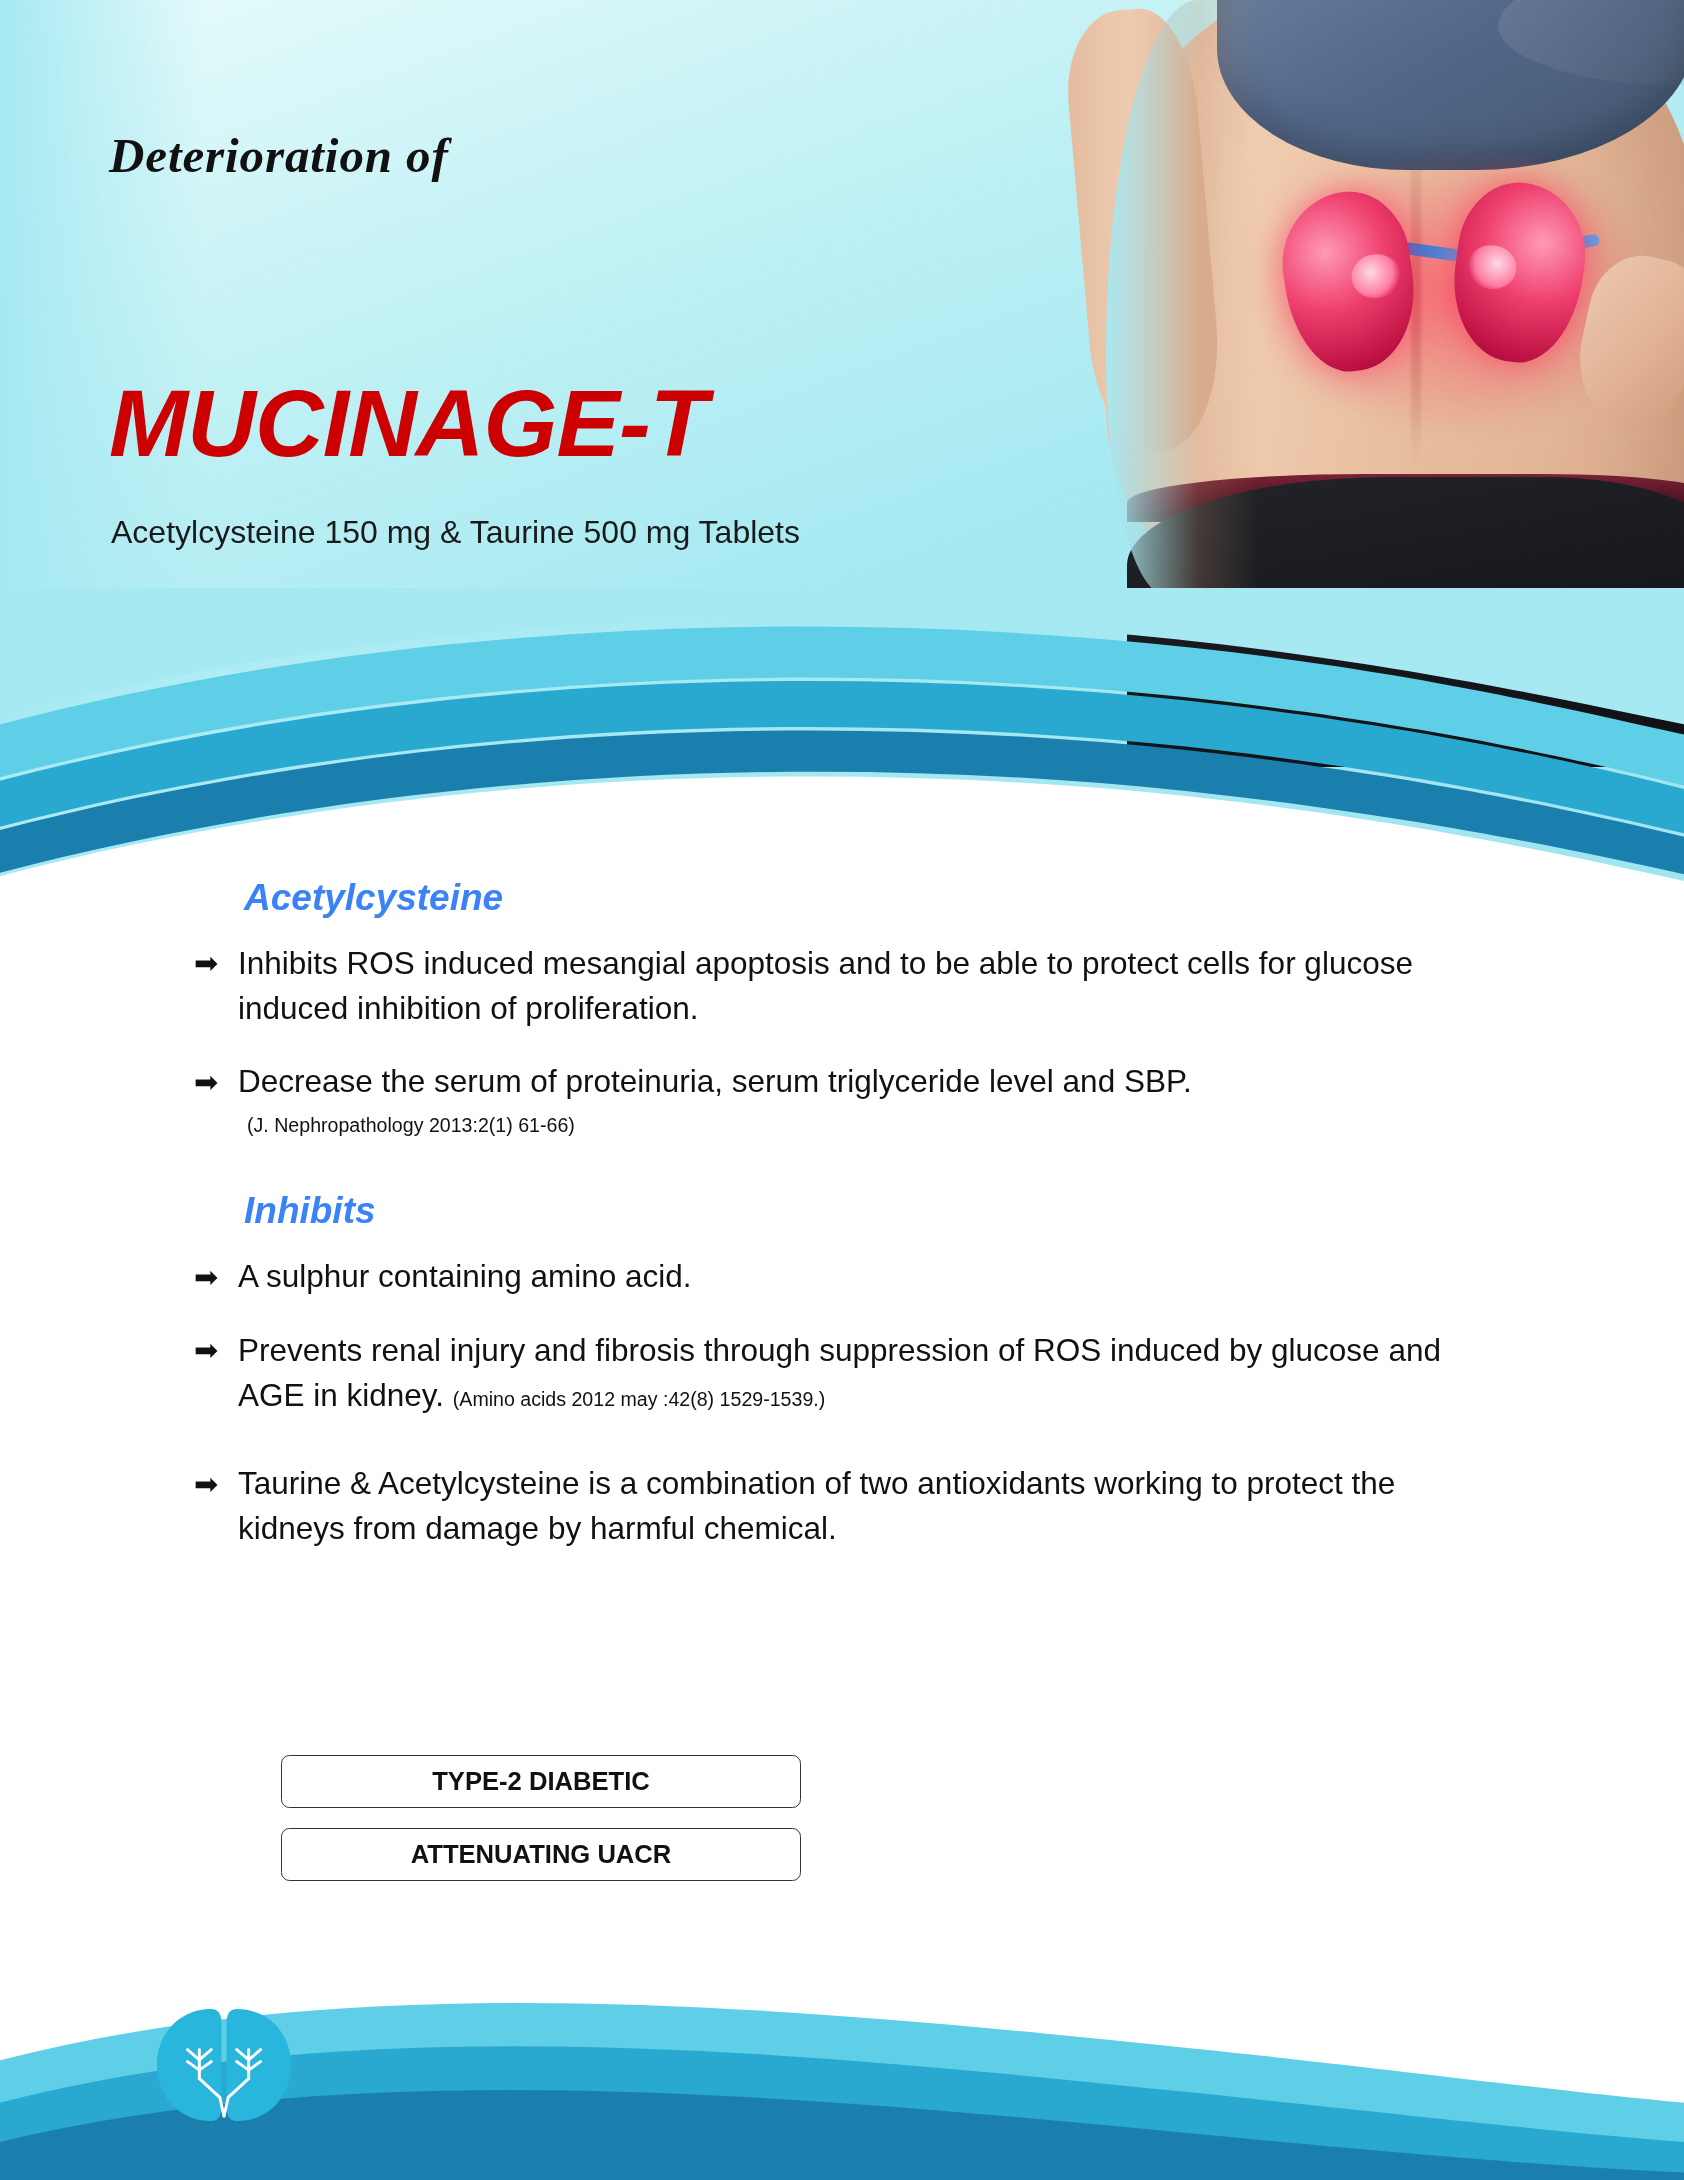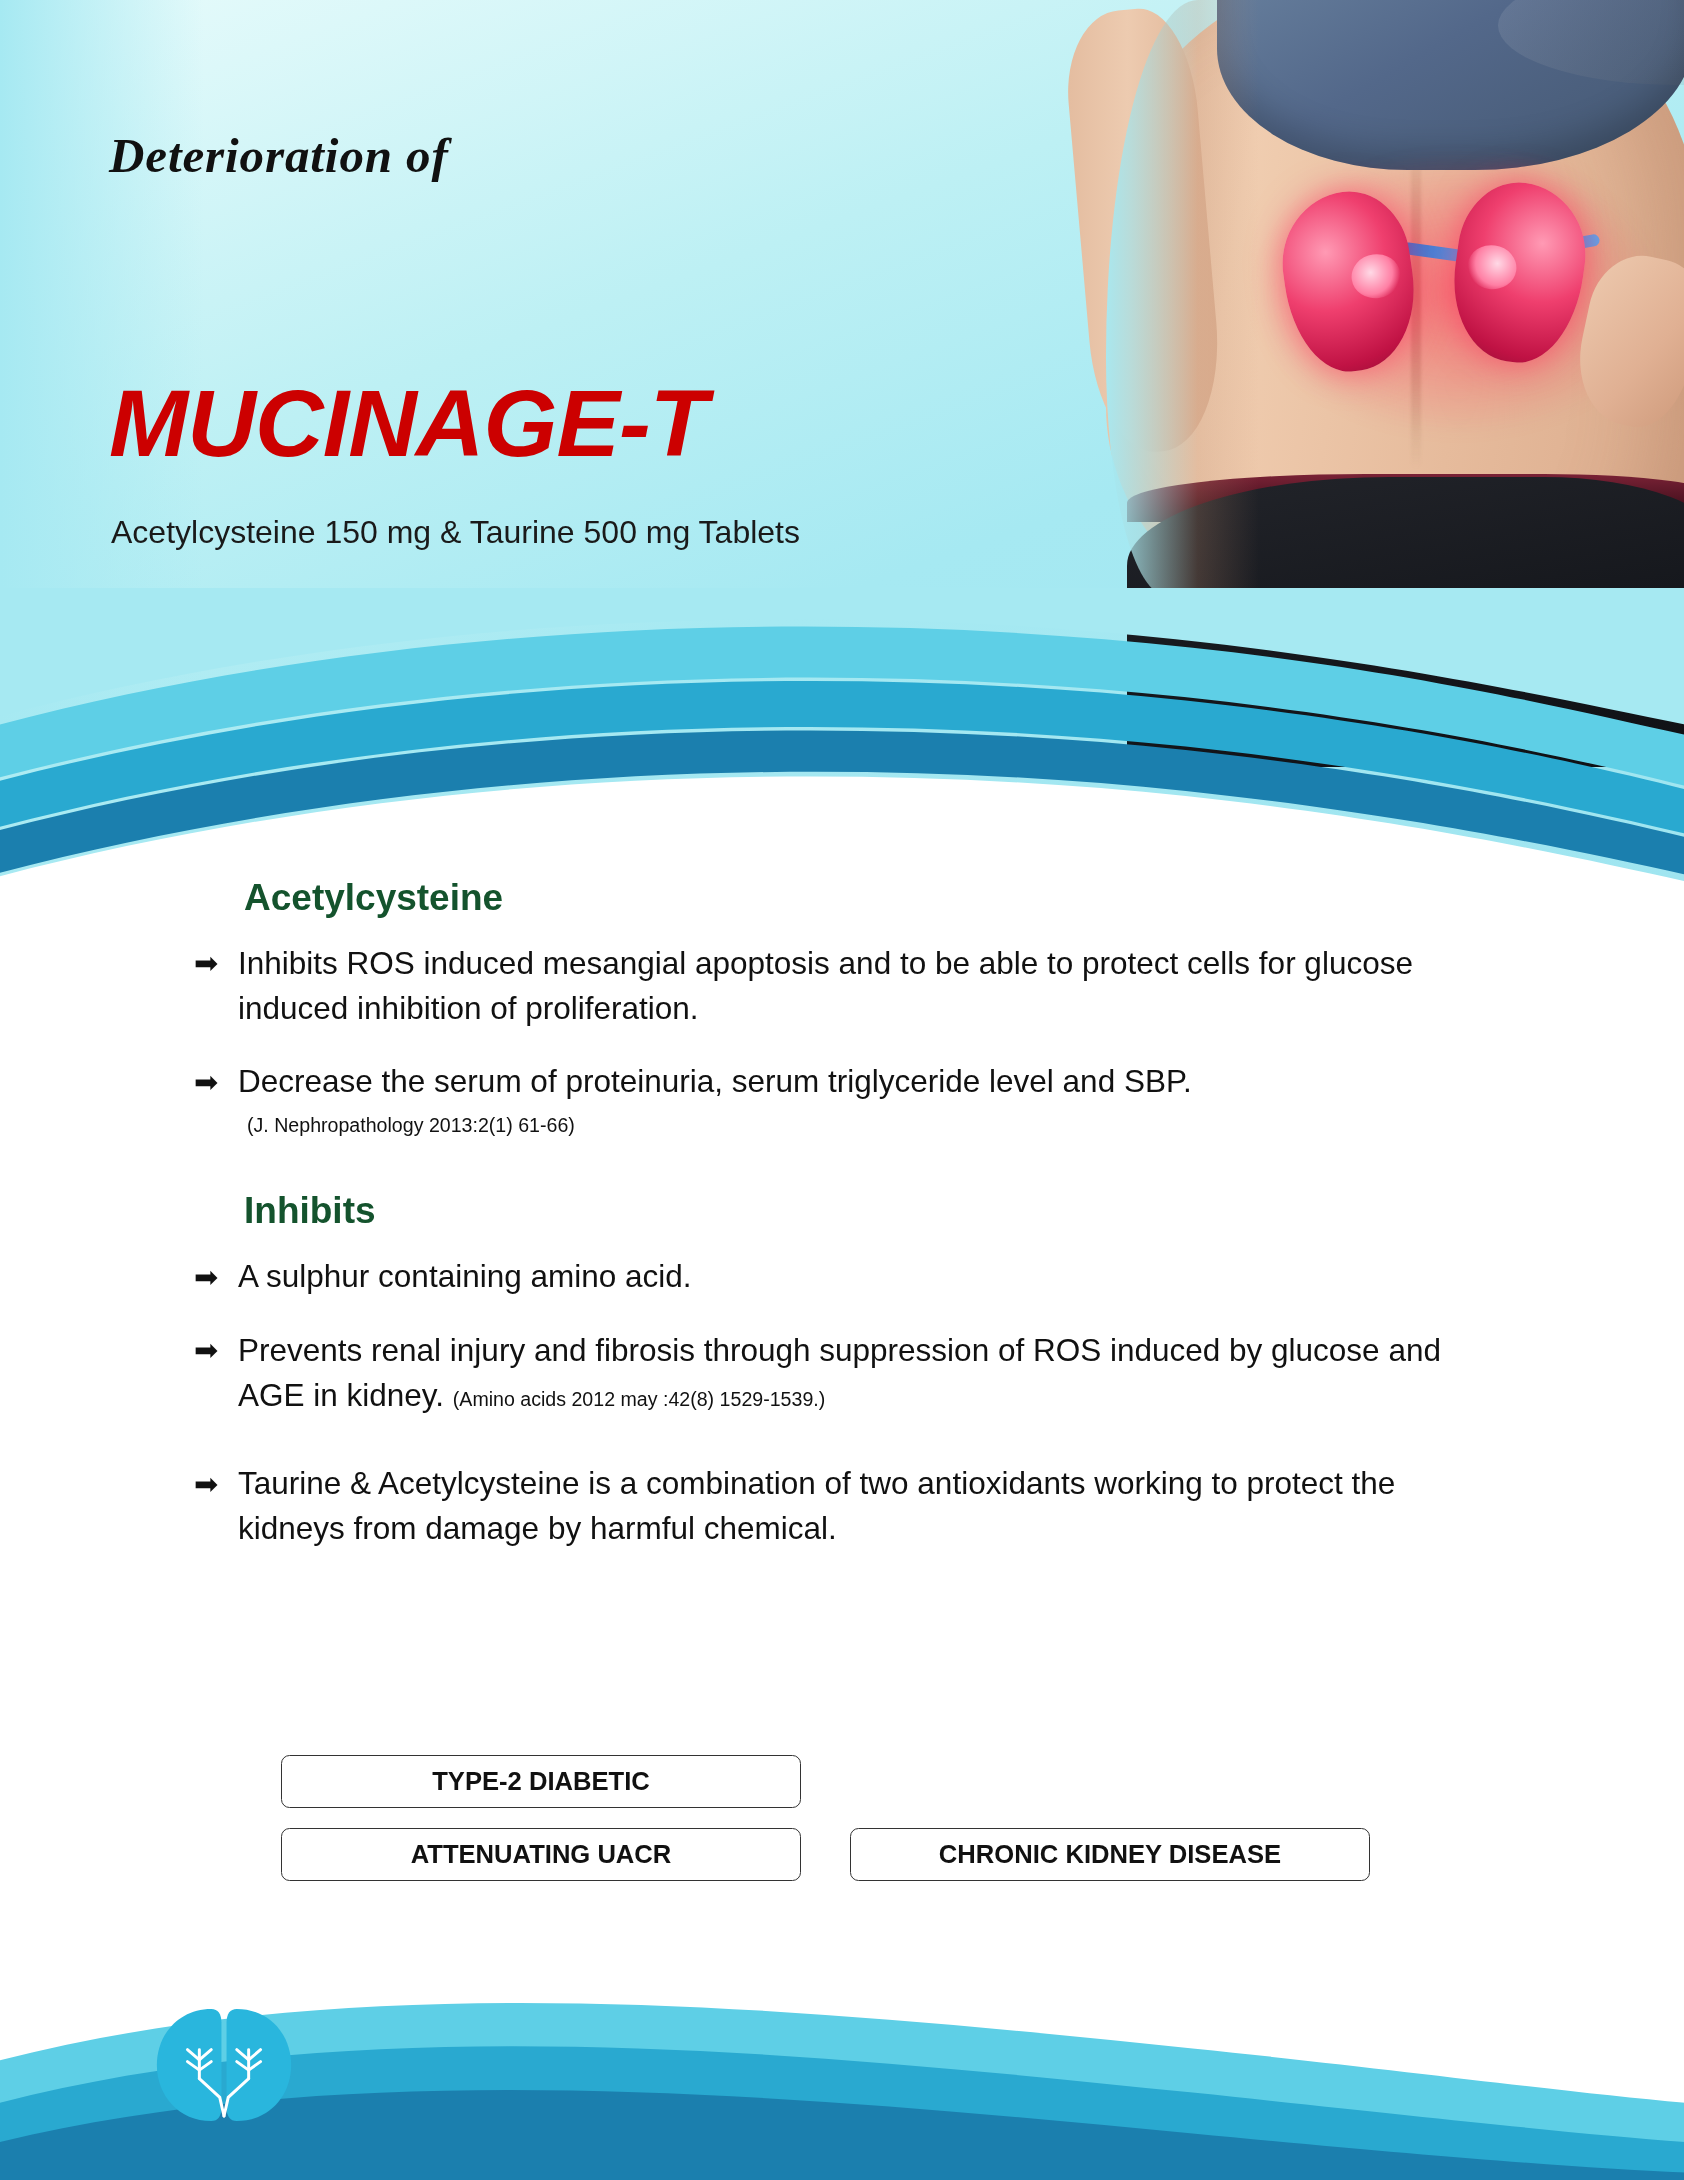--- a/index.html
+++ b/index.html
@@ -182,22 +182,23 @@
 
   
   .content {
     position: absolute;
     left: 0; top: 877px;
     width: 1685px;
   }
   .sec-title {
     font-size: 37px;
     font-weight: bold;
-    color: #14532d;
+    color: #3b82f6;
     margin: 0 0 22px 244px;
+    font-style: italic;
   }
   .sec-title.taurine { margin-top: 53px; }
 
   .bullet {
     display: flex;
     margin: 0 0 29px 194px;
     width: 1329px;
   }
   .arrow {
     flex: 0 0 auto;
@@ -338,21 +339,20 @@
     <div class="btext">Taurine &amp; Acetylcysteine is a combination of two antioxidants working to protect the kidneys from damage by harmful chemical.</div>
   </div>
 </div>
 
 <div class="tags">
   <div class="tag-row">
     <div class="tag w1">TYPE-2 DIABETIC</div>
   </div>
   <div class="tag-row">
     <div class="tag w1">ATTENUATING UACR</div>
-    <div class="tag w2">CHRONIC KIDNEY DISEASE</div>
   </div>
 </div>
 
 <div class="footer">
   <svg width="1685" height="221" viewBox="0 0 1978 260" preserveAspectRatio="none">
     <path d="M0,118 C420,10 900,52 1400,104 C1650,130 1840,156 1978,168 L1978,260 L0,260 Z" fill="#5ecfe6"></path>
     <path d="M0,168 C420,60 900,104 1400,156 C1650,182 1840,204 1978,214 L1978,260 L0,260 Z" fill="#29a9d0"></path>
     <path d="M0,214 C420,114 900,156 1400,204 C1650,228 1840,244 1978,250 L1978,260 L0,260 Z" fill="#1b7fae"></path>
   </svg>
 </div>

